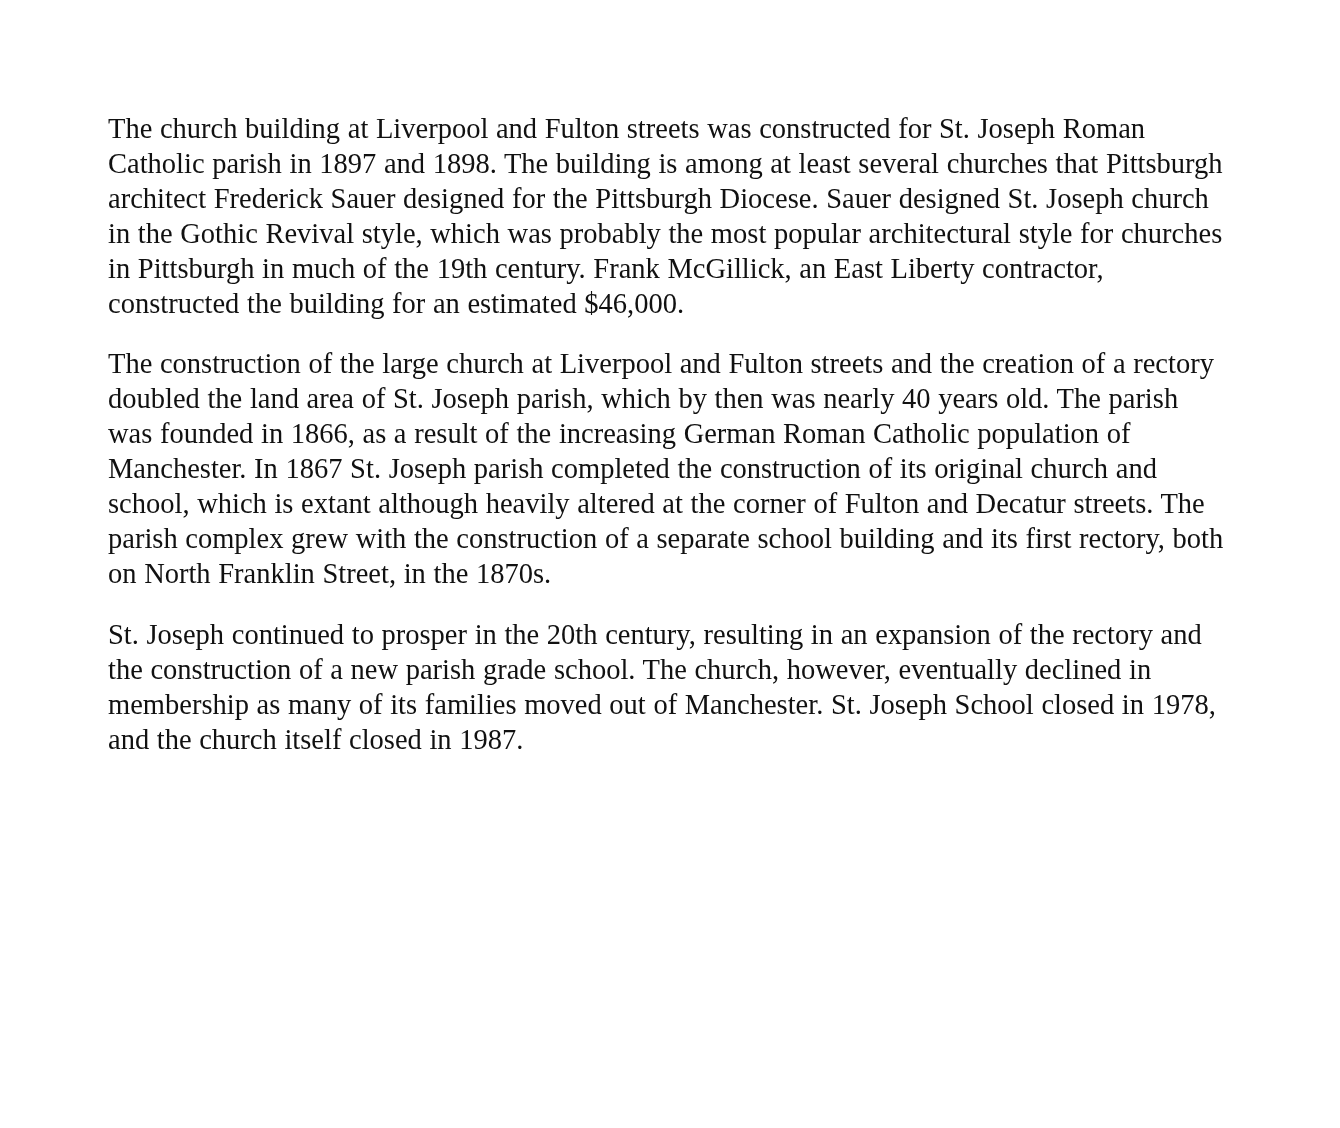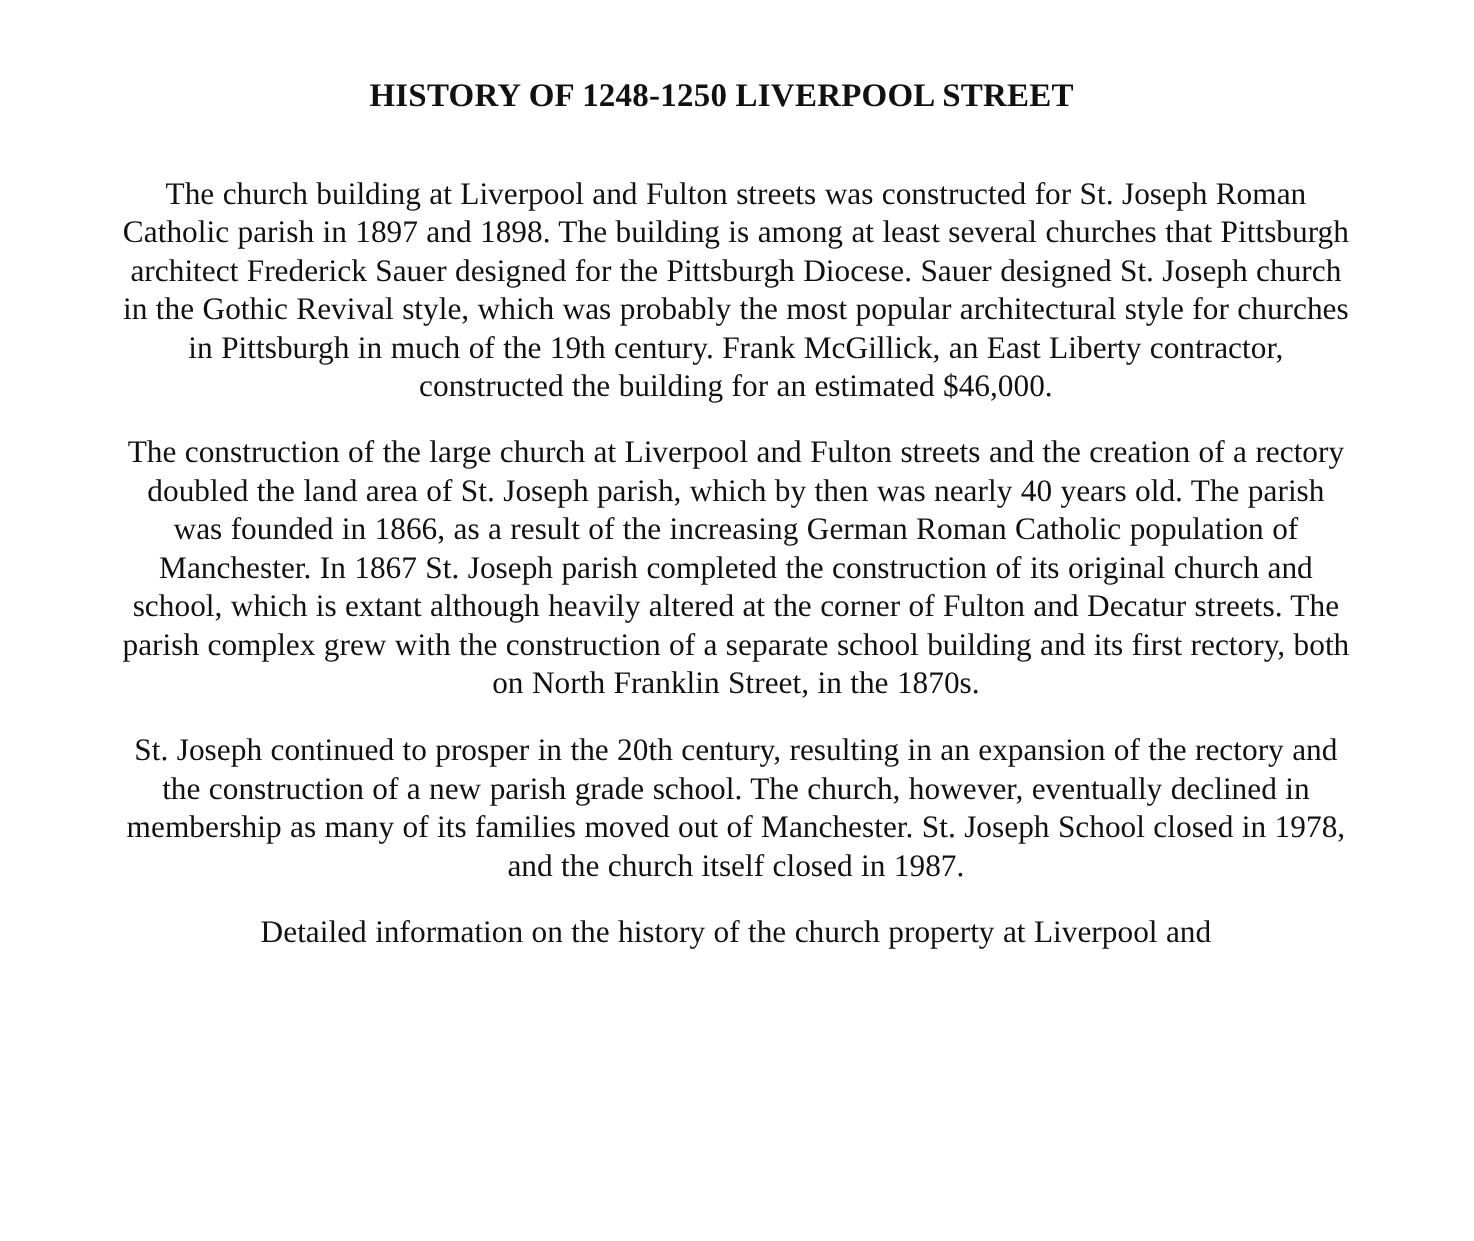--- a/index.html
+++ b/index.html
@@ -28,39 +28,37 @@
     letter-spacing: 0.2px;
     margin: 14px 0 0 0;
     padding-right: 26px;
   }
   .body-block {
     margin-top: 56px;
   }
   .para {
     font-size: 28.5px;
     line-height: 1.225;
-    text-align: center;
+    text-align: left;
     margin: 0 0 26px 0;
     word-spacing: 0.5px;
   }
   .para:last-child {
     margin-bottom: 0;
   }
   .para-clipped {
     max-height: 34px;
     overflow: hidden;
   }
 </style>
 </head>
 <body>
 
 <div class="page">
 
-  <h1 class="doc-title">HISTORY OF 1248-1250 LIVERPOOL STREET</h1>
 
   <div class="body-block">
     <p class="para">The church building at Liverpool and Fulton streets was constructed for St. Joseph Roman Catholic parish in 1897 and 1898.  The building is among at least several churches that Pittsburgh architect Frederick Sauer designed for the Pittsburgh Diocese.  Sauer designed St. Joseph church in the Gothic Revival style, which was probably the most popular architectural style for churches in Pittsburgh in much of the 19th century.  Frank McGillick, an East Liberty contractor, constructed the building for an estimated $46,000.</p>
     <p class="para">The construction of the large church at Liverpool and Fulton streets and the creation of a rectory doubled the land area of St. Joseph parish, which by then was nearly 40 years old.  The parish was founded in 1866, as a result of the increasing German Roman Catholic population of Manchester.  In 1867 St. Joseph parish completed the construction of its original church and school, which is extant although heavily altered at the corner of Fulton and Decatur streets.  The parish complex grew with the construction of a separate school building and its first rectory, both on North Franklin Street, in the 1870s.</p>
     <p class="para">St. Joseph continued to prosper in the 20th century, resulting in an expansion of the rectory and the construction of a new parish grade school.  The church, however, eventually declined in membership as many of its families moved out of Manchester.  St. Joseph School closed in 1978, and the church itself closed in 1987.</p>
-    <p class="para para-clipped">Detailed information on the history of the church property at Liverpool and</p>
   </div>
 
 </div>
 
 </body></html>

